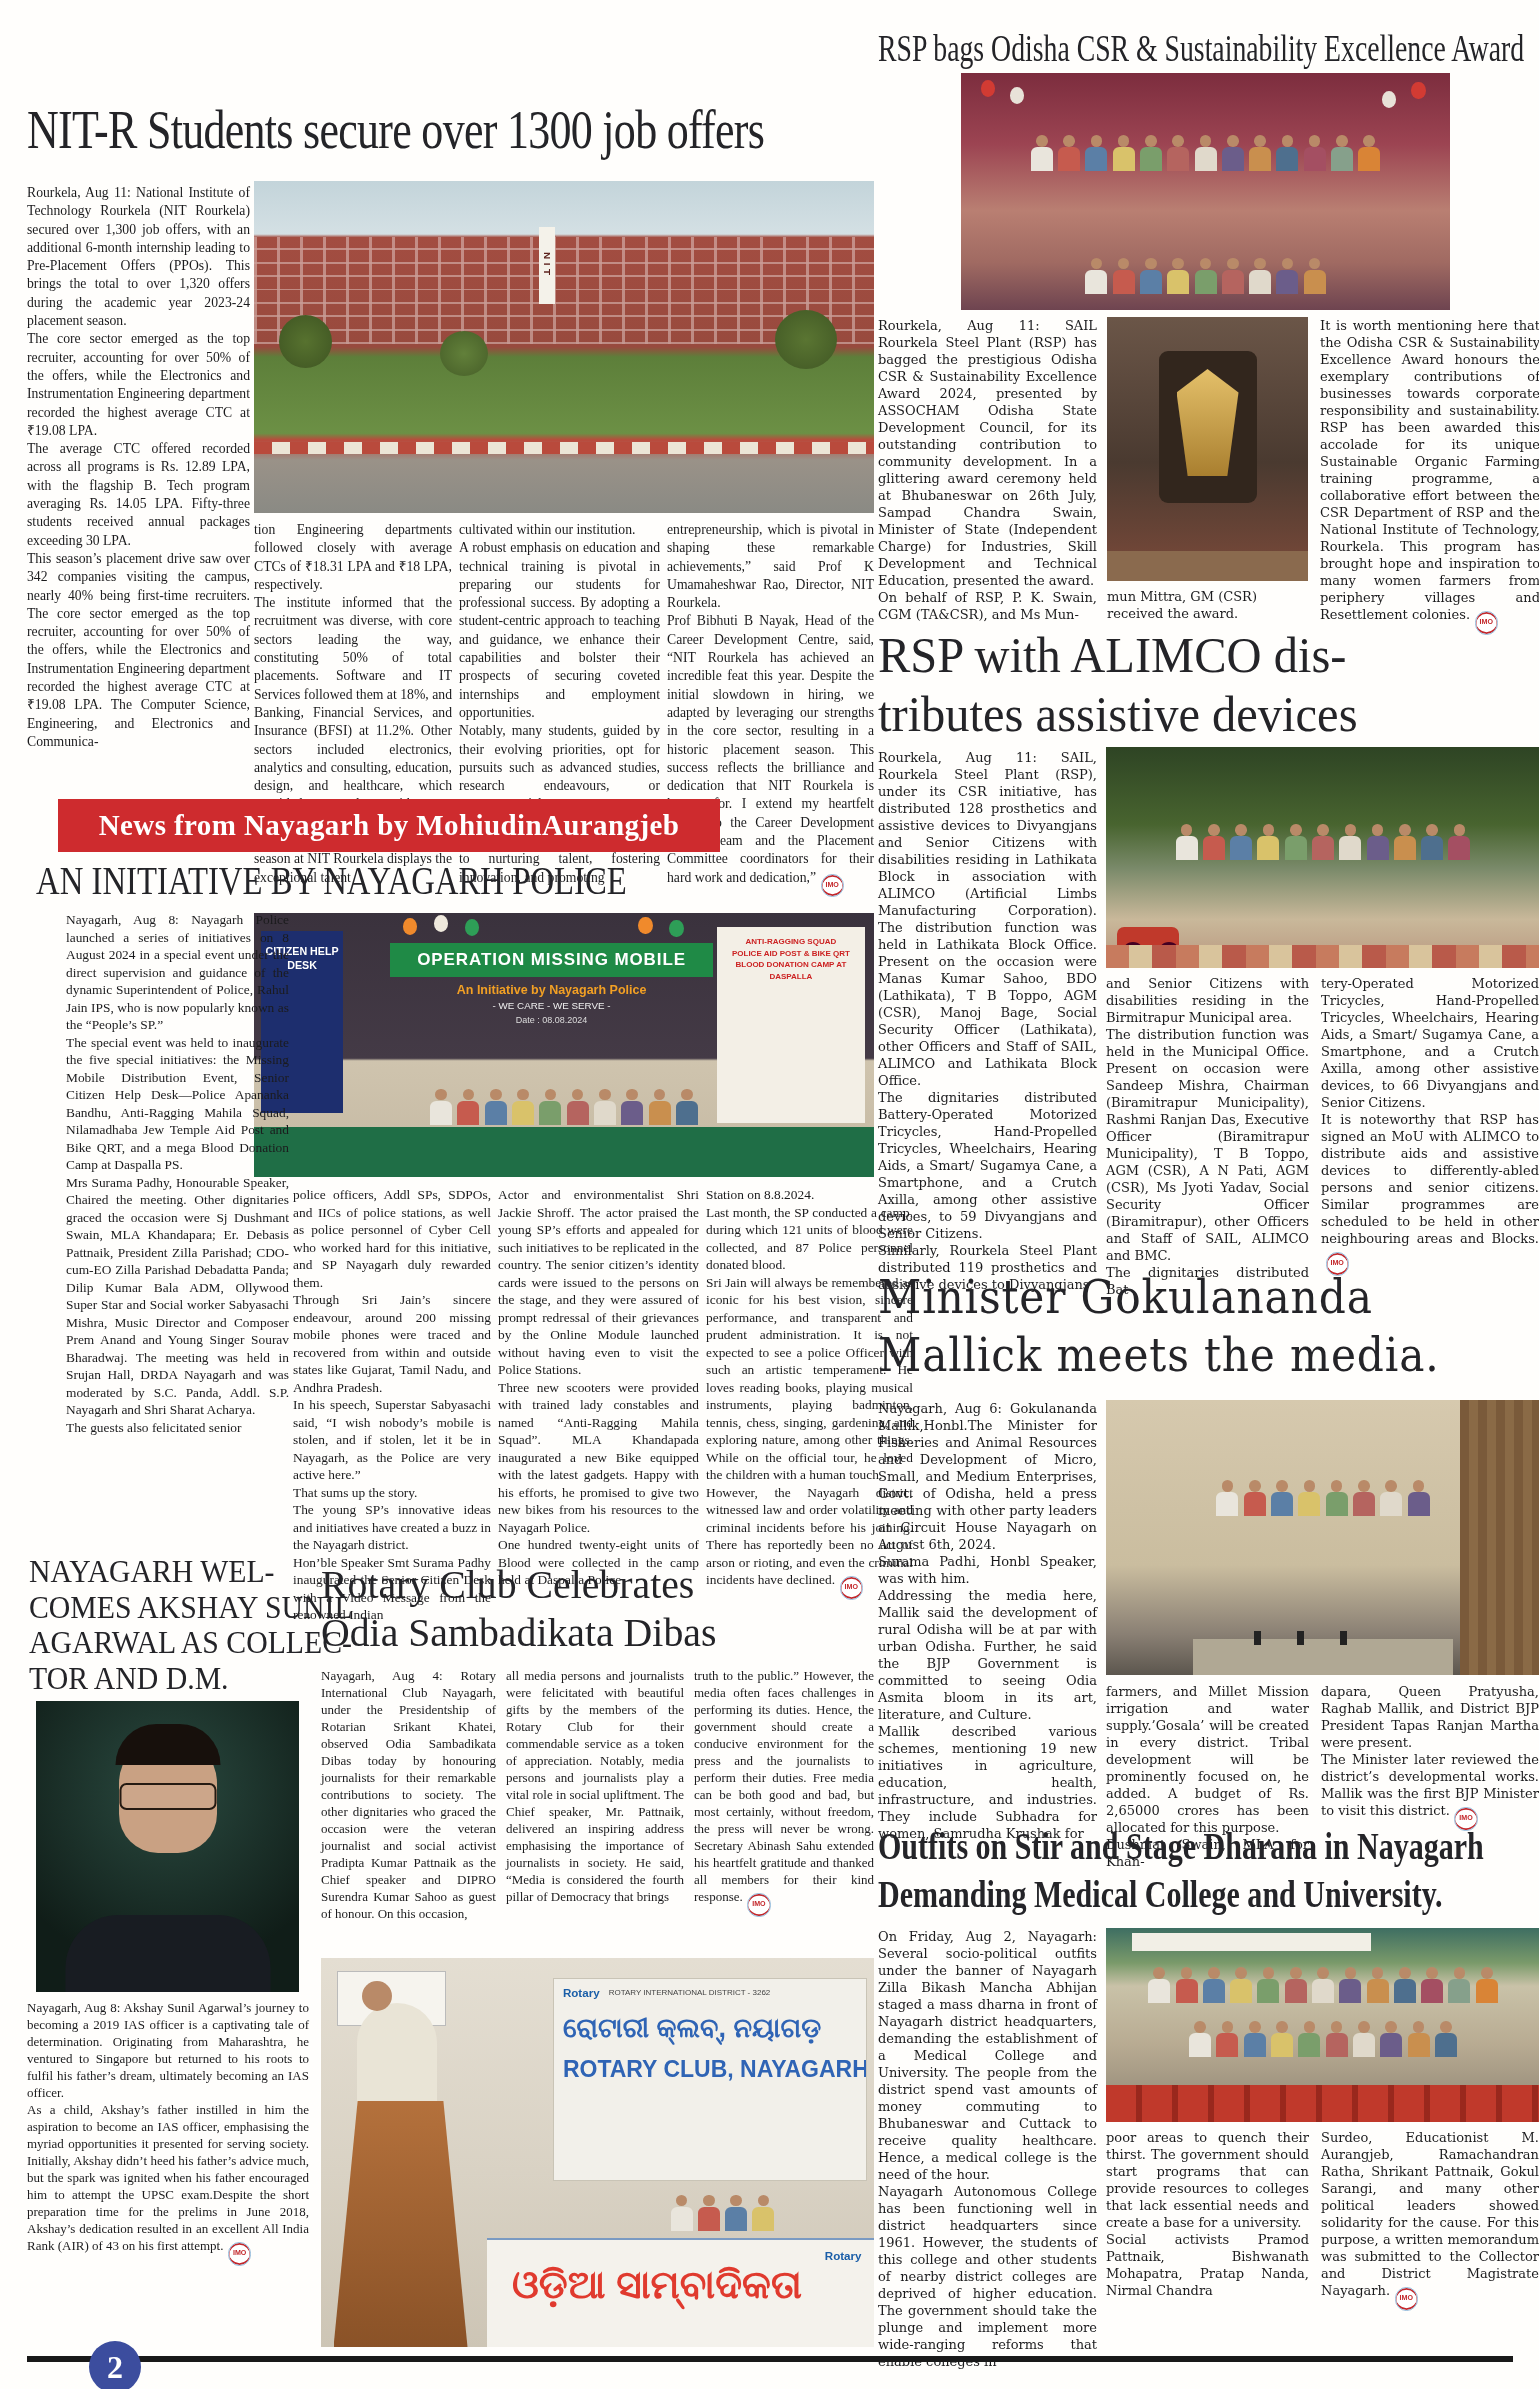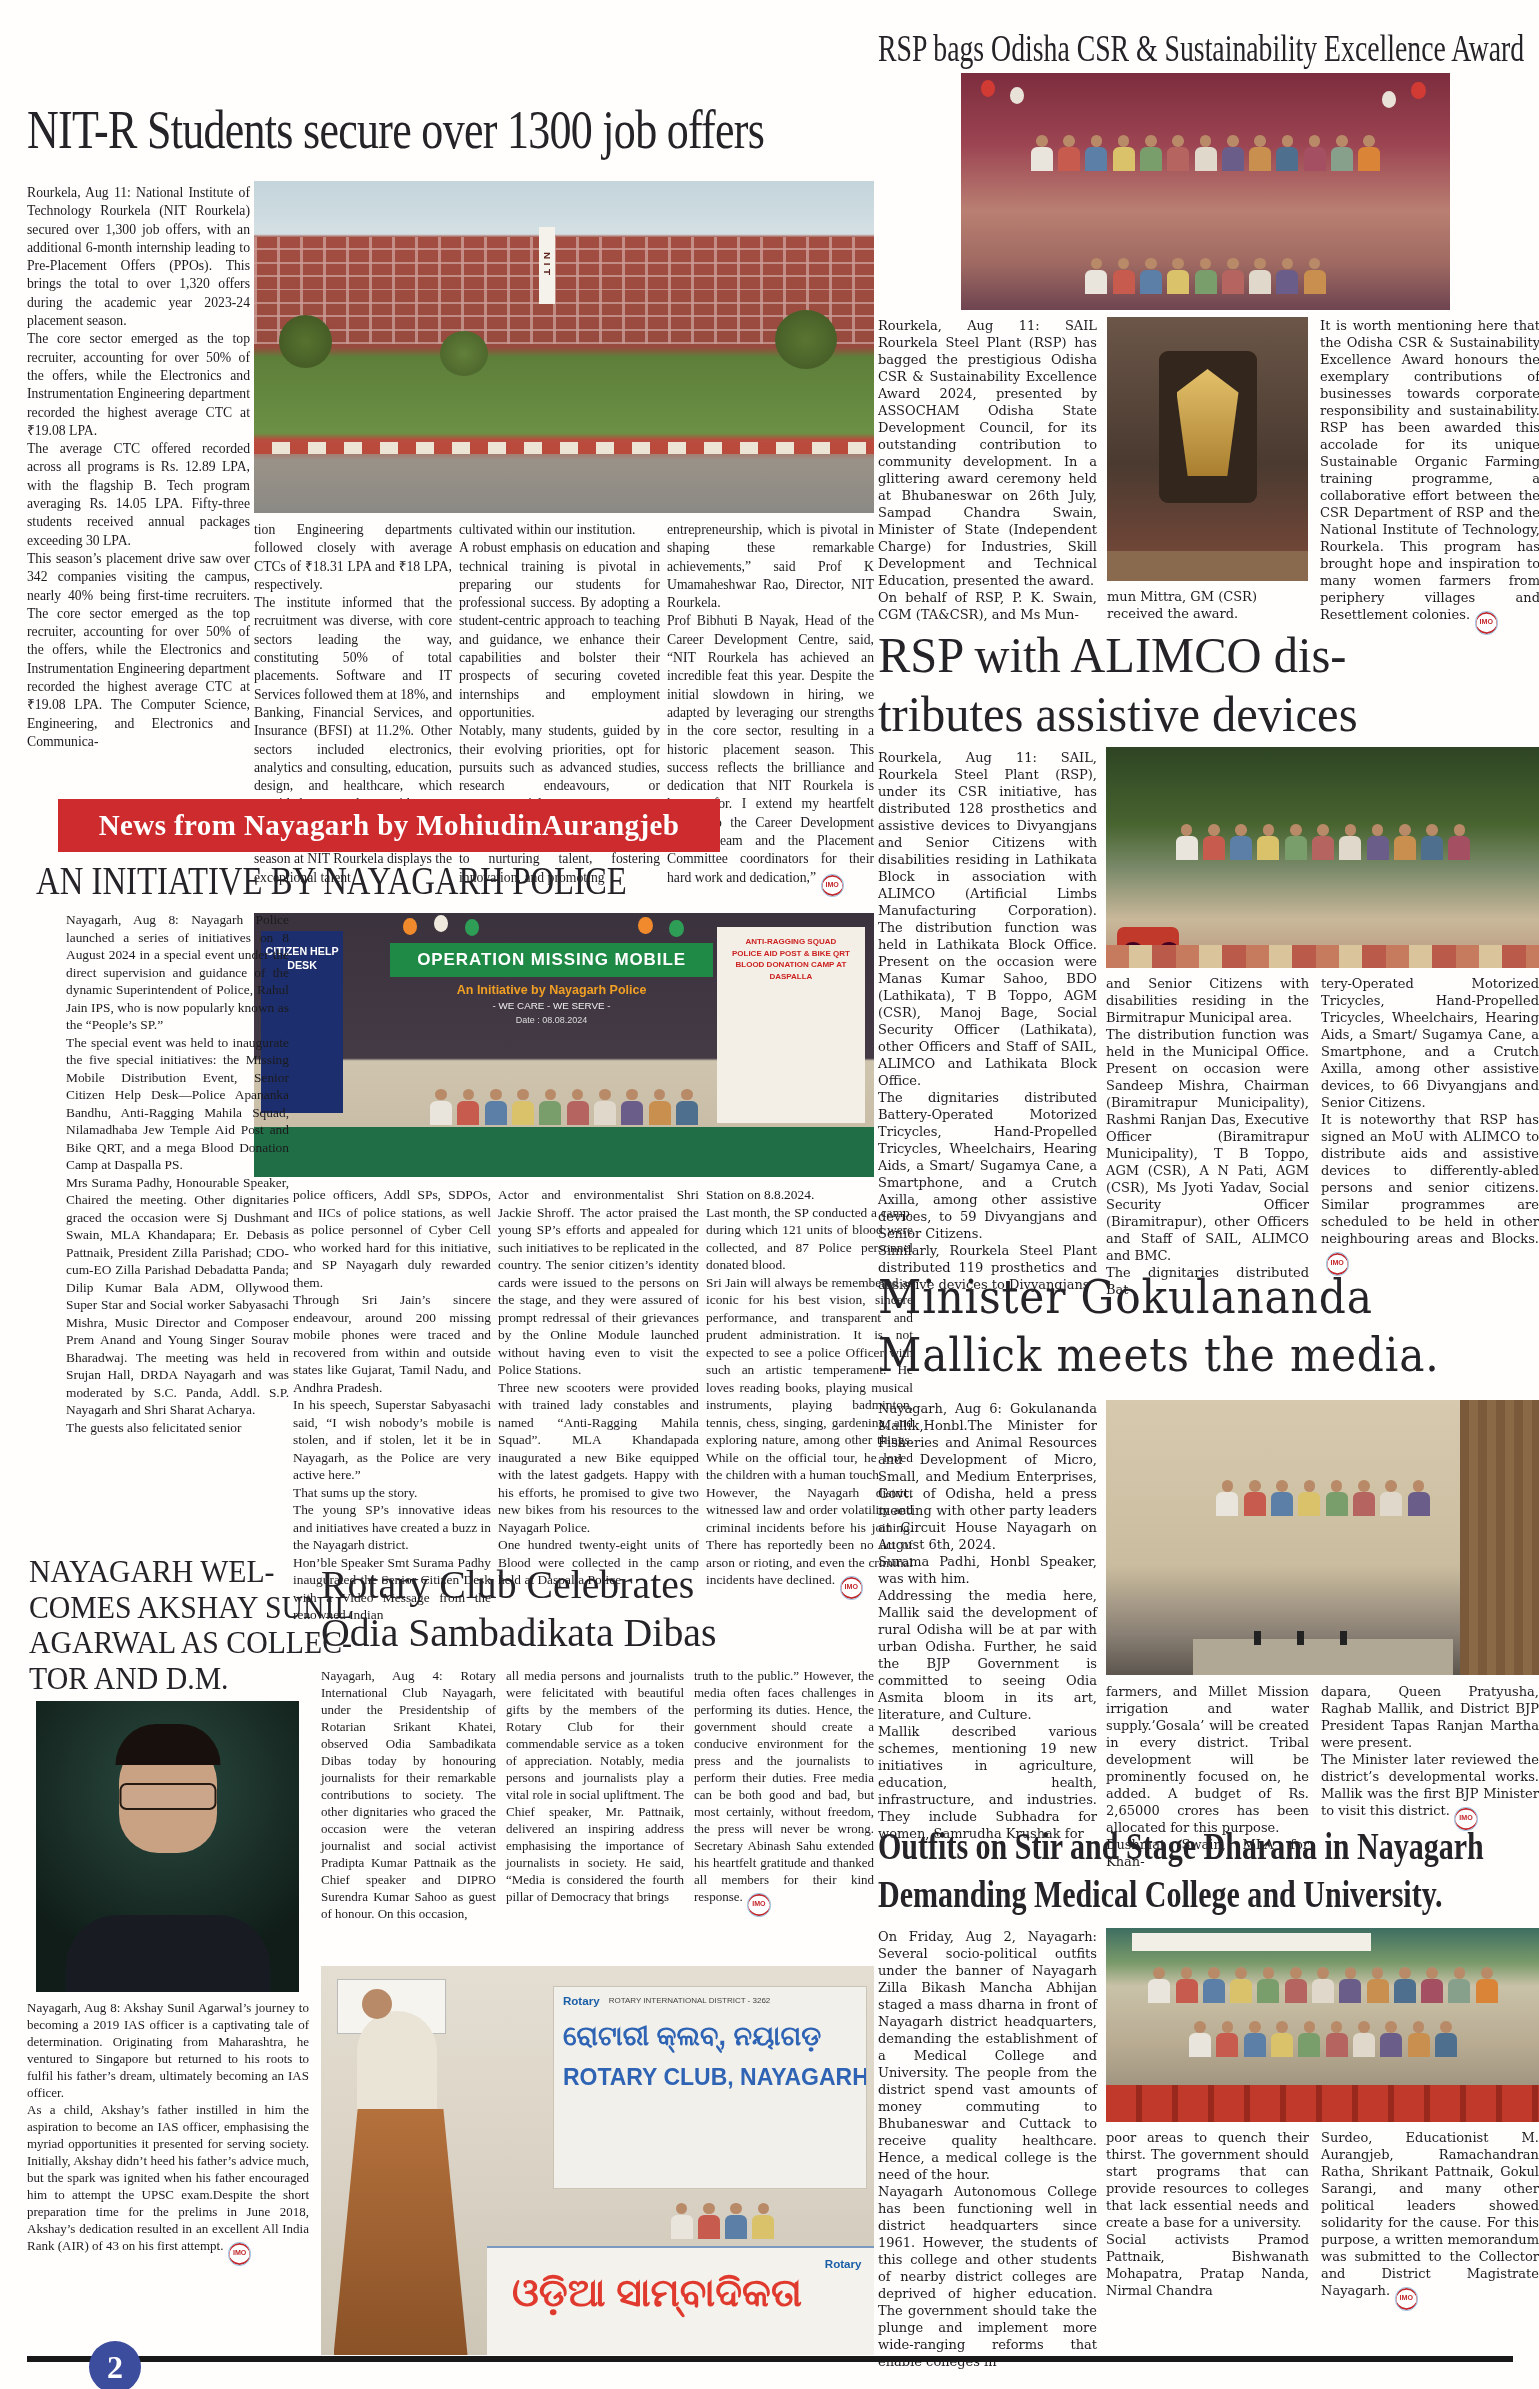--- a/index.html
+++ b/index.html
@@ -165,21 +165,21 @@
   <div class="ct fc" style="left:27px;top:1999px;width:282px;"><span class="t">Nayagarh, Aug 8: Akshay Sunil Agarwal’s journey to becoming a 2019 IAS officer is a captivating tale of determination. Originating from Maharashtra, he ventured to Singapore but returned to his roots to fulfil his father’s dream, ultimately becoming an IAS officer.
 As a child, Akshay’s father instilled in him the aspiration to become an IAS officer, emphasising the myriad opportunities it presented for serving society. Initially, Akshay didn’t heed his father’s advice much, but the spark was ignited when his father encouraged him to attempt the UPSC exam.Despite the short preparation time for the prelims in June 2018, Akshay’s dedication resulted in an excellent All India Rank (AIR) of 43 on his first attempt.</span><span class="imo">IMO</span></div>
 
   <div class="hl" style="left:321px;top:1560px;font-size:41px;transform:scaleX(.97);">Rotary Club Celebrates</div>
   <div class="hl" style="left:321px;top:1608px;font-size:41px;transform:scaleX(.97);">Odia Sambadikata Dibas</div>
 
   <div class="ct fc" style="left:321px;top:1667px;width:175px;"><span class="t">Nayagarh, Aug 4: Rotary International Club Nayagarh, under the Presidentship of Rotarian Srikant Khatei, observed Odia Sambadikata Dibas today by honouring journalists for their remarkable contributions to society. The other dignitaries who graced the occasion were the veteran journalist and social activist Pradipta Kumar Pattnaik as the Chief speaker and DIPRO Surendra Kumar Sahoo as guest of honour. On this occasion,</span></div>
   <div class="ct fc" style="left:506px;top:1667px;width:178px;"><span class="t">all media persons and journalists were felicitated with beautiful gifts by the members of the Rotary Club for their commendable service as a token of appreciation. Notably, media persons and journalists play a vital role in social upliftment. The Chief speaker, Mr. Pattnaik, delivered an inspiring address emphasising the importance of journalists in society. He said, “Media is considered the fourth pillar of Democracy that brings</span></div>
   <div class="ct fc" style="left:694px;top:1667px;width:180px;"><span class="t">truth to the public.” However, the media often faces challenges in performing its duties. Hence, the government should create a conducive environment for the press and the journalists to perform their duties. Free media can be both good and bad, but most certainly, without freedom, the press will never be wrong. Secretary Abinash Sahu extended his heartfelt gratitude and thanked all members for their kind response.</span><span class="imo">IMO</span></div>
 
-  <div class="photo" style="left:321px;top:1958px;width:553px;height:389px;background:linear-gradient(180deg,#e4ded2 0%,#d9d2c4 55%,#cdc5b5 100%);margin-top:8px;">
+  <div class="photo" style="left:321px;top:1958px;width:553px;height:389px;background:linear-gradient(180deg,#e4ded2 0%,#d9d2c4 55%,#cdc5b5 100%);">
     <div style="position:absolute;left:16px;top:12.5px;width:107px;height:53px;background:#f6f4ee;border:0.9px solid #bbb;"></div>
     <div style="position:absolute;right:7.1px;top:19.6px;width:294px;height:187px;background:#f2f0ea;border:0.9px solid #c9c4b6;padding:7.1px 9px;overflow:hidden;">
       <div style="font:bold 11.6px 'Liberation Sans',sans-serif;color:#1a5ea8;display:flex;gap:9px;align-items:center;">
         <span>Rotary</span>
         <span style="font:8px 'Liberation Sans',sans-serif;color:#444;">ROTARY INTERNATIONAL DISTRICT - 3262</span>
       </div>
       <div style="margin-top:14.3px;font:bold 27px 'Liberation Sans',sans-serif;color:#2f64b5;white-space:nowrap;">ରୋଟାରୀ କ୍ଲବ୍, ନୟାଗଡ଼</div>
       <div style="margin-top:12.5px;font:bold 23px 'Liberation Sans',sans-serif;color:#2f64b5;white-space:nowrap;">ROTARY CLUB, NAYAGARH</div>
     </div>
     <div style="position:absolute;left:36px;top:45px;width:80px;height:107px;border-radius:40px 40px 0 0;background:#e9e4d6;"></div>

